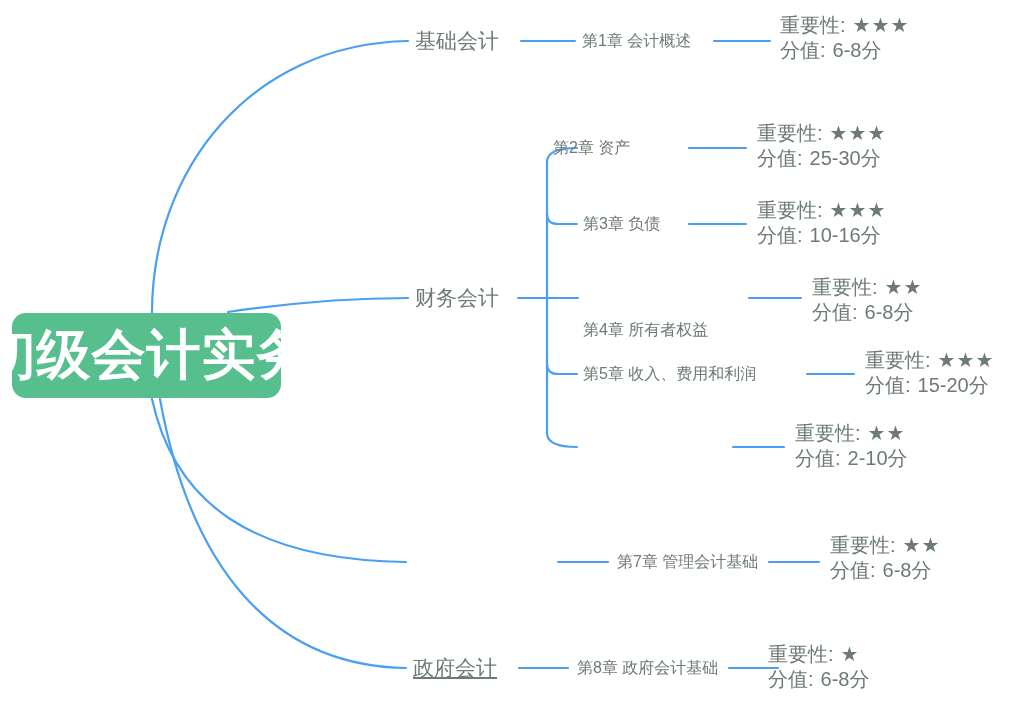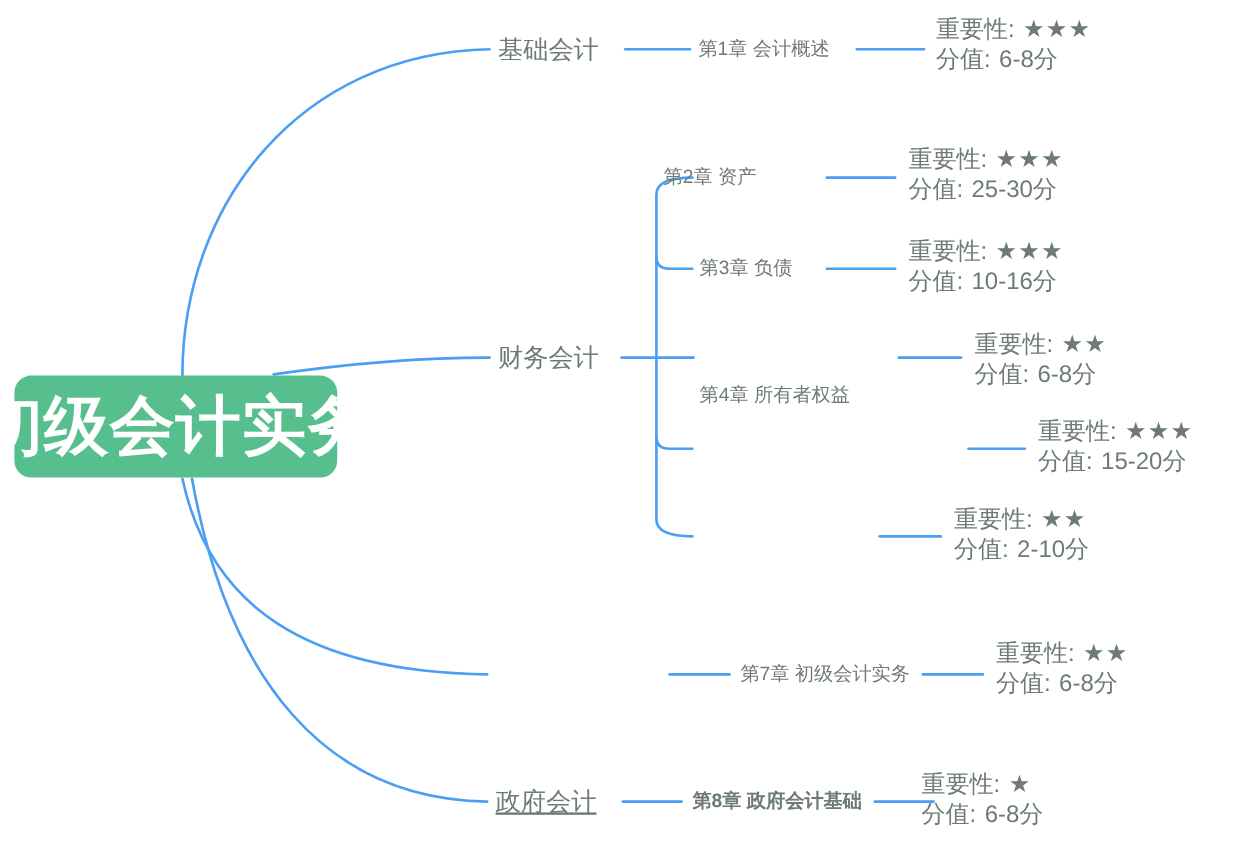--- a/index.html
+++ b/index.html
@@ -77,21 +77,21 @@
   .b3 { left: 413px; top: 668px; text-decoration: underline; }
 
   
   .c11 { left: 582px; top: 41px; }
   .c21 { left: 553px; top: 148px; }
   .c22 { left: 583px; top: 224px; }
   .c23 { left: 583px; top: 298px; margin-top: 32px; }
   .c24 { left: 583px; top: 374px; }
   .c25 { left: 586px; top: 447px; }
   .c31 { left: 617px; top: 562px; }
-  .c41 { left: 577px; top: 668px; font-weight: bold; }
+  .c41 { left: 577px; top: 668px; }
 
   
   .i11 { left: 780px; top: 13px; }
   .i21 { left: 757px; top: 121px; }
   .i22 { left: 757px; top: 198px; }
   .i23 { left: 812px; top: 275px; }
   .i24 { left: 865px; top: 348px; }
   .i25 { left: 795px; top: 421px; }
   .i31 { left: 830px; top: 533px; }
   .i41 { left: 768px; top: 642px; }
@@ -131,21 +131,22 @@
   <div class="root-node">初级会计实务</div>
 
   <div class="node branch b0">基础会计</div>
   <div class="node branch b1">财务会计</div>
   <div class="node branch b3">政府会计</div>
 
   <div class="node chap c11">第1章 会计概述</div>
   <div class="node chap c21">第2章 资产</div>
   <div class="node chap c22">第3章 负债</div>
   <div class="node chap c23">第4章 所有者权益</div>
-  <div class="node chap c31">第7章 初级会计实务</div>
+  <div class="node chap c24">第5章 收入、费用和利润</div>
+  <div class="node chap c31">第7章 管理会计基础</div>
   <div class="node chap c41">第8章 政府会计基础</div>
 
   <div class="imp i11">
     <div><span>重要性:</span><span class="val stars">★★★</span></div>
     <div><span>分值:</span><span class="val">6-8分</span></div>
   </div>
   <div class="imp i21">
     <div><span>重要性:</span><span class="val stars">★★★</span></div>
     <div><span>分值:</span><span class="val">25-30分</span></div>
   </div>

